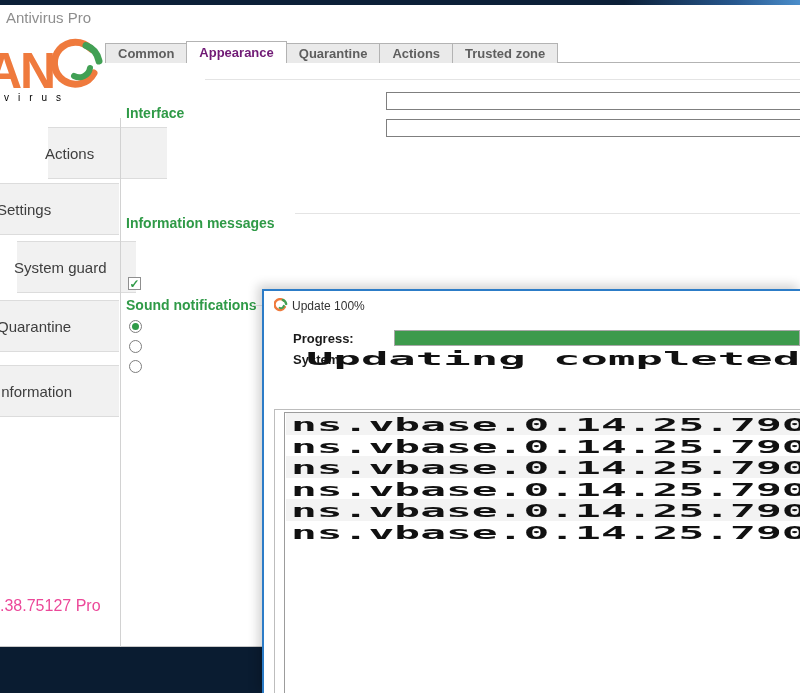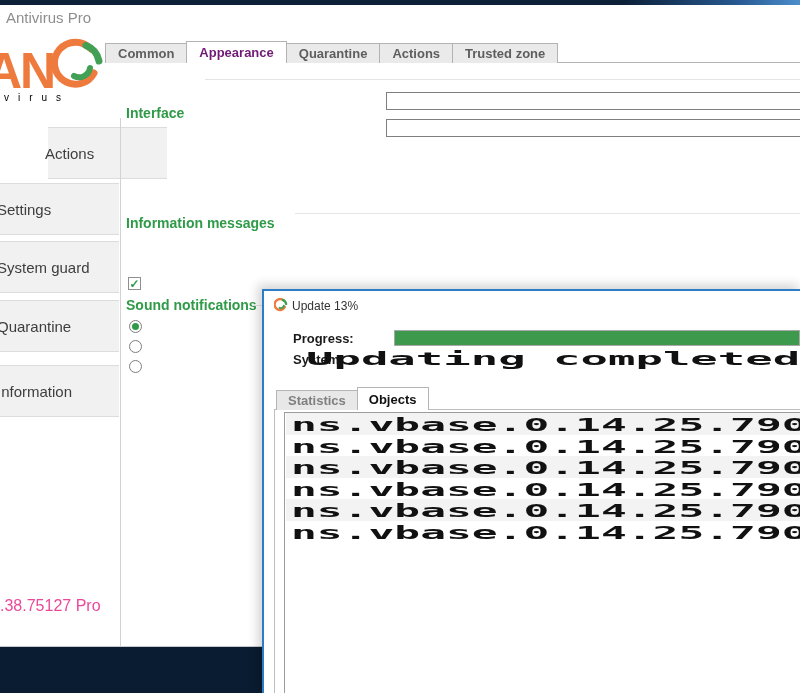--- a/index.html
+++ b/index.html
@@ -98,21 +98,21 @@
   </svg>
   <span id="logo-sub">virus</span>
 </div>
 
 <div class="abs side-item" style="top:127px;margin-left:48px;">
   <span>Actions</span>
 </div>
 <div class="abs side-item" style="top:183px;">
   <span>Settings</span>
 </div>
-<div class="abs side-item" style="top:241px;">
+<div class="abs side-item" style="top:241px;margin-left:17px;">
   <span>System guard</span>
 </div>
 <div class="abs side-item" style="top:300px;">
   <span>Quarantine</span>
 </div>
 <div class="abs side-item" style="top:365px;">
   <span>Information</span>
 </div>
 <div class="abs" id="side-divider"></div>
 <div class="abs" id="version-text">.38.75127 Pro</div>
@@ -146,34 +146,30 @@
   </div>
 <div class="abs radio" style="top:340px;"></div>
 <div class="abs radio" style="top:360px;"></div>
 
 <div class="abs" id="dialog">
   <svg id="dialog-icon" width="14" height="14" viewBox="0 0 54 54">
     <path d="M 39 11 A 21 21 0 1 0 42 35" fill="none" stroke="#ef7a3d" stroke-width="9" stroke-linecap="round"></path>
     <path d="M 34 7.5 A 21 21 0 0 1 47 23" fill="none" stroke="#41a054" stroke-width="9" stroke-linecap="round"></path>
     <path d="M 38 30 A 11 11 0 0 1 22 38" fill="none" stroke="#41a054" stroke-width="8" stroke-linecap="round"></path>
   </svg>
-  <div id="dialog-title">Update 13%</div>
+  <div id="dialog-title">Update 100%</div>
 
   <div class="dlg-label" style="top:40px;">Progress:</div>
   <div id="progress-track">
     <div id="progress-fill"></div>
   </div>
 
   <div class="dlg-label" style="top:61px;">System:</div>
   <div id="result-stretch" class="stretched">Updating completed</div>
 
-  <div id="dlg-tabs">
-    <div class="dtab">Statistics</div>
-    <div class="dtab active">Objects</div>
-  </div>
   <div id="tab-page"></div>
 
   <div id="objects-list">
     <div class="obj-row odd" style="top:0px;">
         <span class="stretched">ns.vbase.0.14.25.790</span>
       </div>
     <div class="obj-row" style="top:21.5px;">
         <span class="stretched">ns.vbase.0.14.25.790</span>
       </div>
     <div class="obj-row odd" style="top:43px;">

